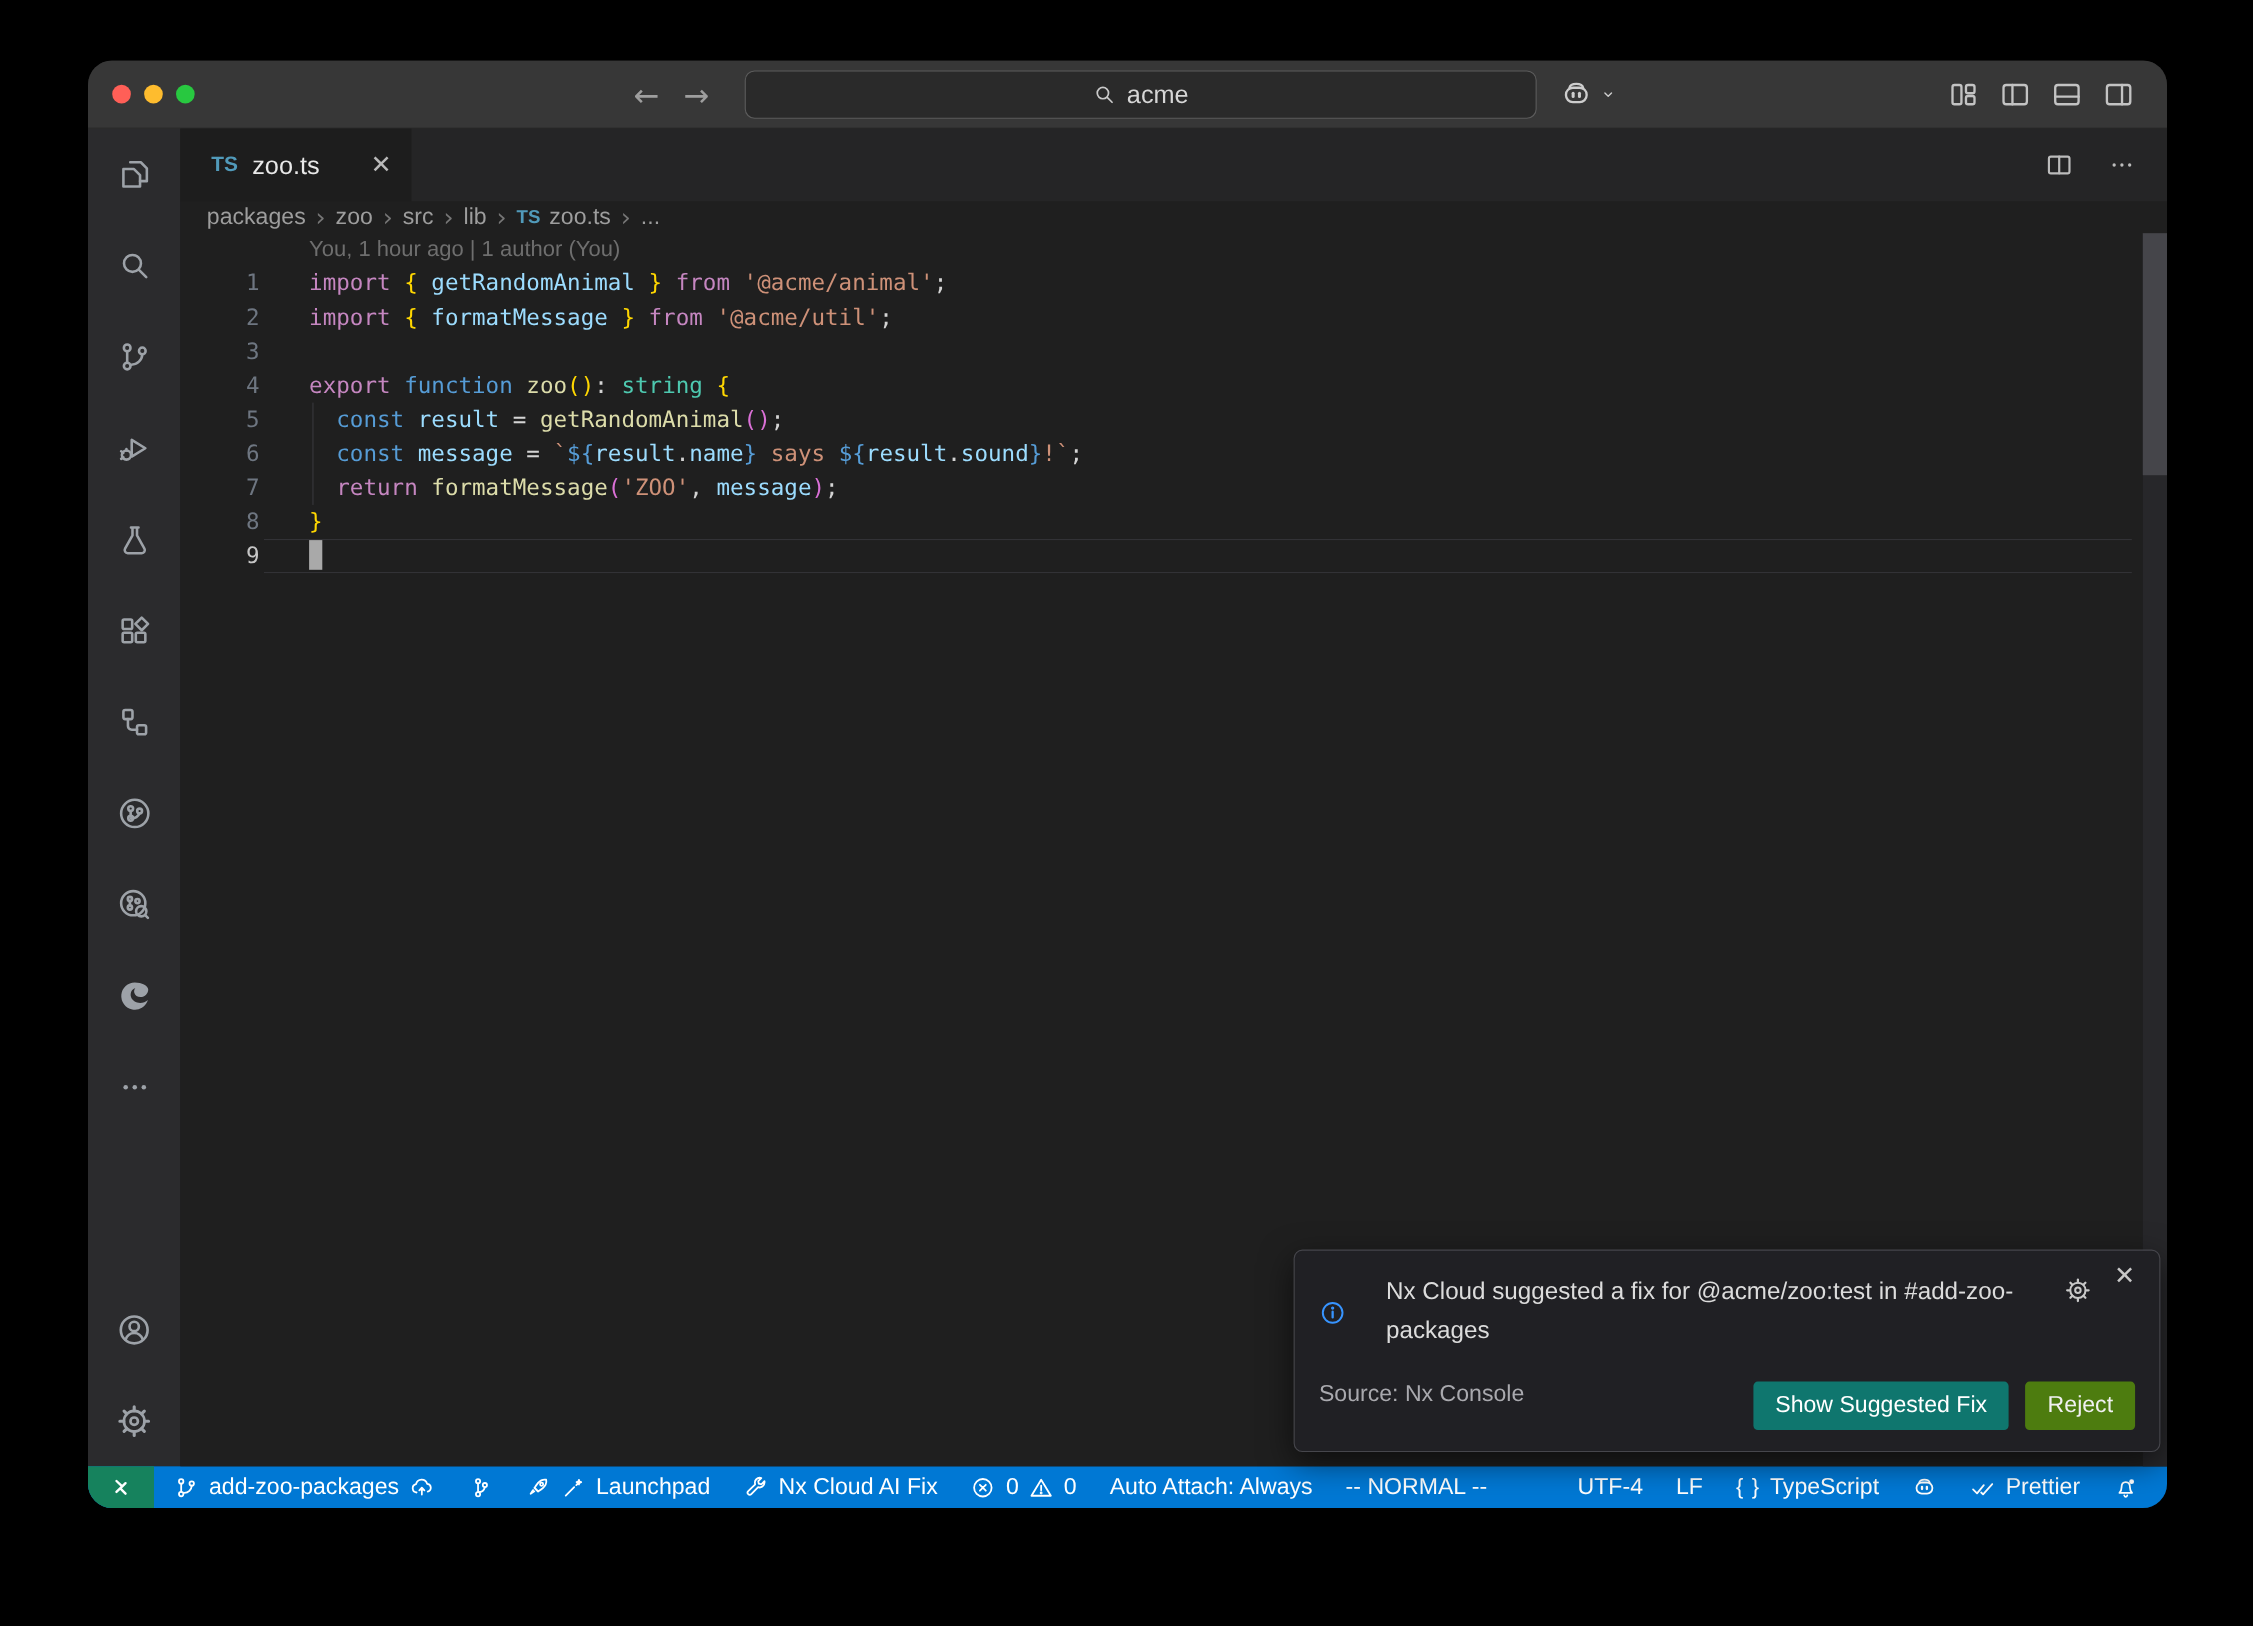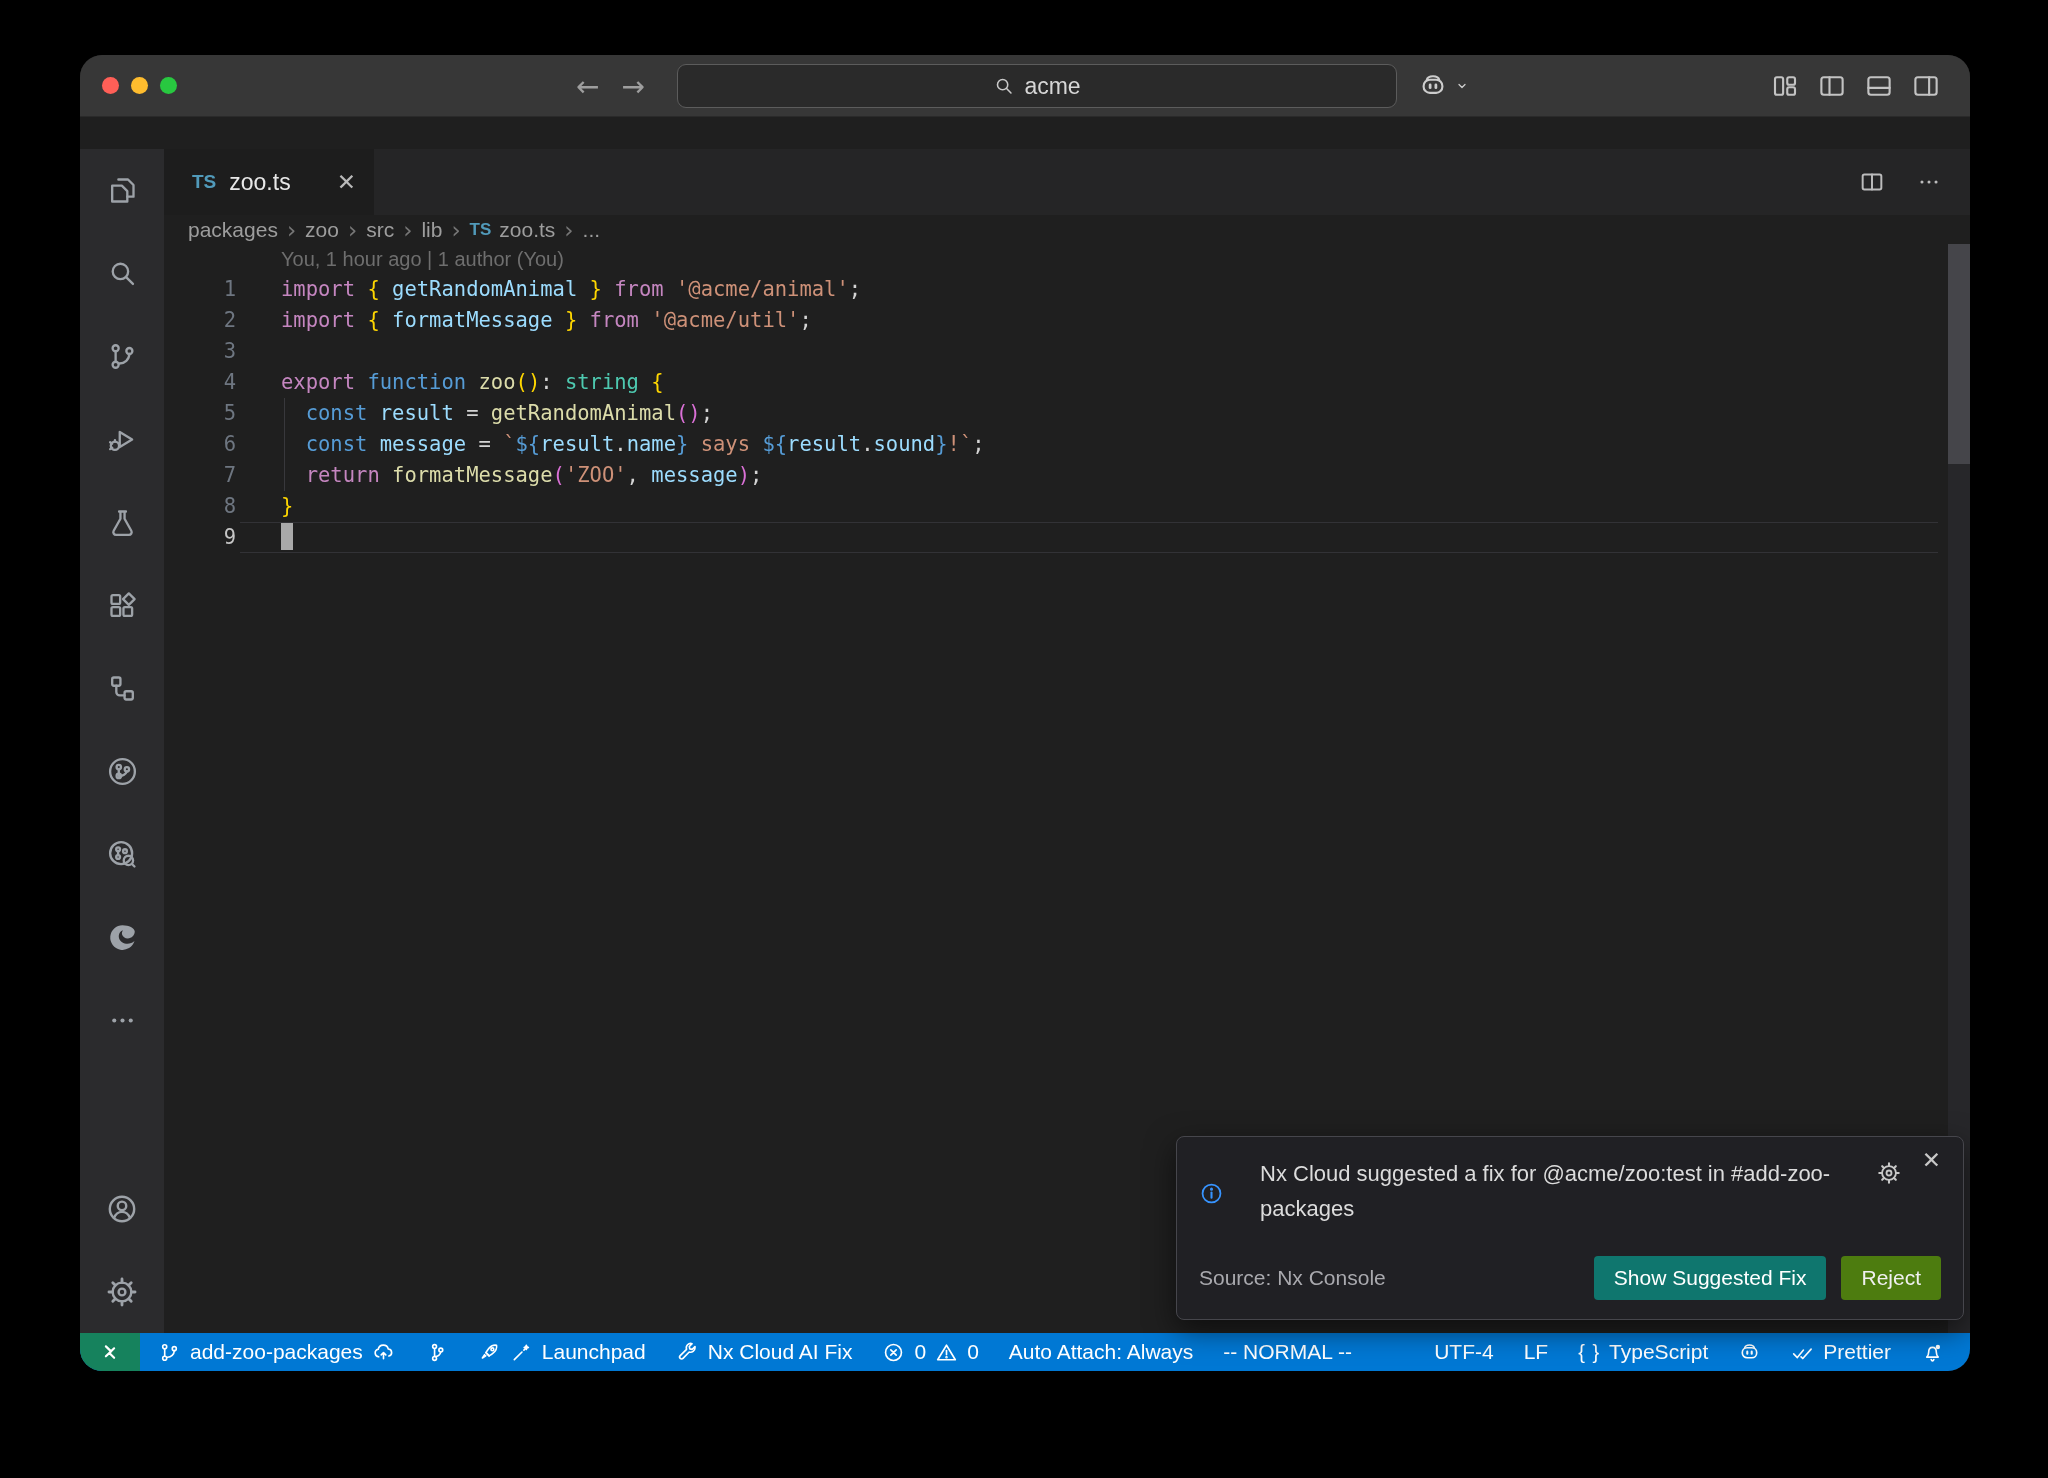--- a/index.html
+++ b/index.html
@@ -23,21 +23,21 @@
                color:#d6d6d6; font-size:23px; }
   .searchbox .icon { color:#c9c9c9; }
   .copilot-wrap { position:absolute; left:1338px; top:0; height:62px; display:flex;
                   align-items:center; gap:5px; color:#cdcdcd; }
   .title-icons { position:absolute; right:29px; top:0; height:62px; display:flex; gap:17px;
                  align-items:center; color:#c3c3c3; }
   .icon { display:inline-flex; align-items:center; justify-content:center; line-height:0; }
   .icon svg { display:block; }
 
   
-  .main { flex:1; display:flex; min-height:0;margin-top:32px; }
+  .main { flex:1; display:flex; min-height:0; }
   .activitybar { width:84px; flex:0 0 auto; background:#2b2b2d; display:flex;
                  flex-direction:column; align-items:center; color:#9da2a8; }
   .ab-item { width:84px; height:83px; display:flex; align-items:center; justify-content:center;
              cursor:pointer; }
   .ab-spacer { flex:1; }
 
   .editor-group { flex:1; min-width:0; display:flex; flex-direction:column;
                   position:relative; background:#1f1f1f; }
   .tabbar { height:66px; flex:0 0 auto; background:#252526; display:flex; position:relative; }
   .tab { width:210px; background:#1d1d1d; display:flex; align-items:center;
@@ -91,21 +91,21 @@
   .toast { position:absolute; right:6px; bottom:51px; width:788px; height:184px;
            background:#202024; border:1px solid #46464c; border-radius:8px;
            box-shadow:0 10px 30px rgba(0,0,0,.55); padding:19px 22px; display:flex;
            flex-direction:column; justify-content:space-between; }
   .toast-head { display:flex; gap:12px; }
   .toast-info { color:#3794ff; margin-top:4px; }
   .toast-msg { width:612px; font-size:22px; line-height:35px; color:#dcdcdc;margin-left:24px; }
   .toast-head-actions { margin-left:auto; display:flex; gap:20px; align-items:flex-start;
                         color:#c8c8c8; padding-top:4px; }
   .toast-head-actions .icon { cursor:pointer; }
-  .toast-foot { display:flex; align-items:center; }
+  .toast-foot { display:flex; align-items:flex-start; }
   .toast-source { color:#a9a9ae; font-size:21px; }
   .toast-buttons { margin-left:auto; display:flex; gap:15px; }
   .btn { border:none; font-family:"Liberation Sans",sans-serif; font-size:21px;
          padding:10px 20px; border-radius:4px; cursor:pointer; }
   .btn-primary { background:#0f766e; color:#fff; }
   .btn-secondary { background:#4d7c0f; color:#f0f0f0; }
 </style>
 </head>
 <body>
 

